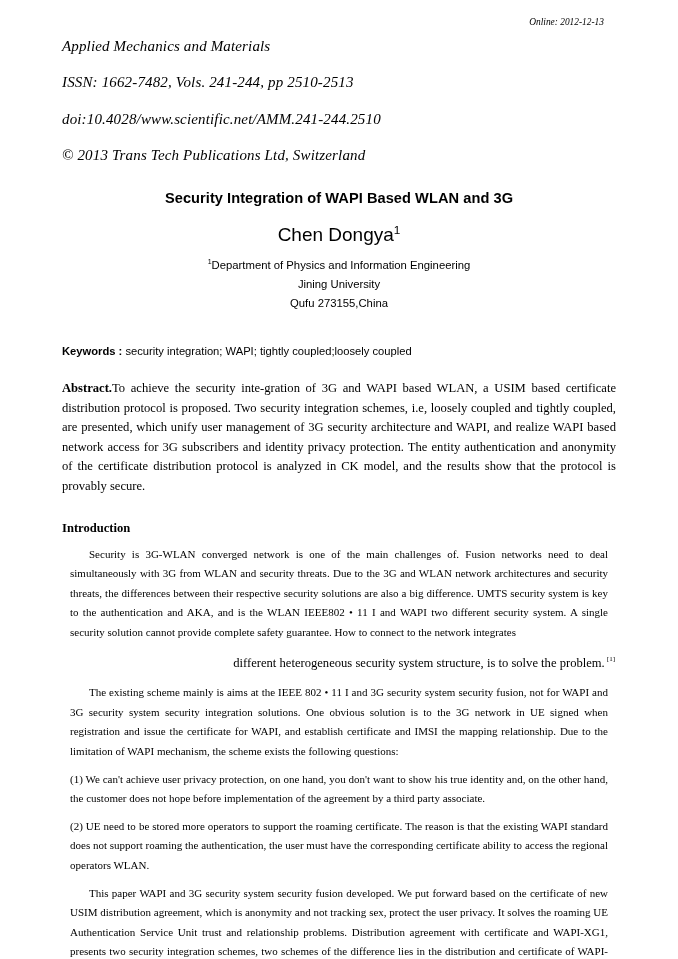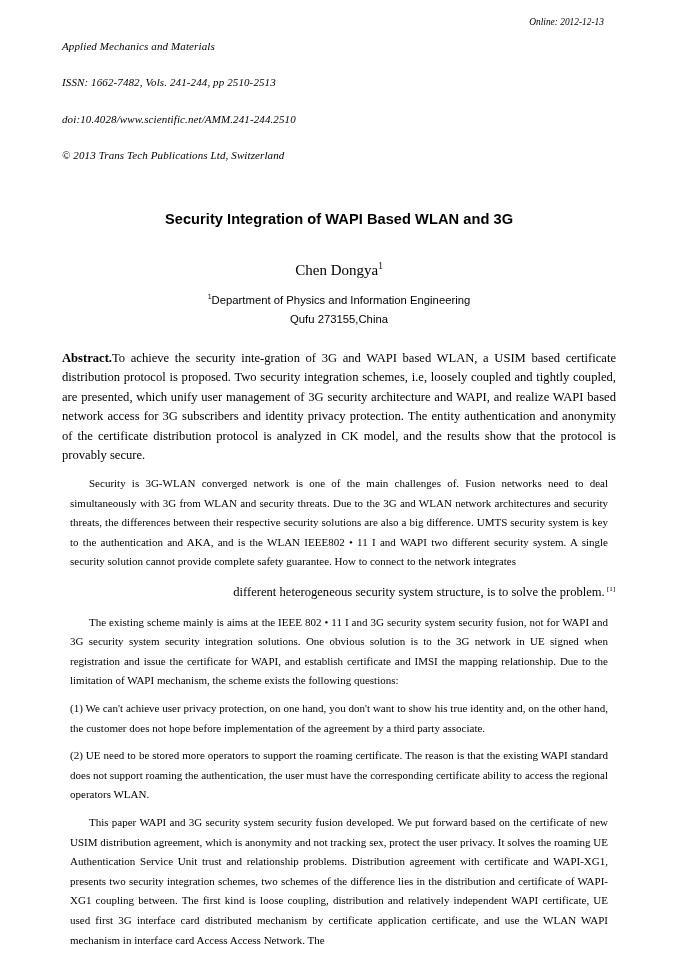--- a/index.html
+++ b/index.html
@@ -34,52 +34,52 @@
   }
 
   
   .masthead {
     position: relative;
     min-height: 56px;
   }
   .masthead-left {
     font-family: "Liberation Serif", "DejaVu Serif", serif;
     font-style: italic;
-    font-size: 11px;
+    font-size: 15px;
     line-height: 12.1px;
     white-space: pre;
     letter-spacing: 0.01em;
   }
   .masthead-left div { white-space: pre; }
   .masthead-right {
     position: absolute;
     right: 12px;
     top: 0;
     font-family: "Liberation Serif", "DejaVu Serif", serif;
     font-style: italic;
     font-size: 9.4px;
     line-height: 12.1px;
     white-space: pre;
   }
 
   
   .title {
-    margin-top: 25px;
+    margin-top: 4px;
     text-align: center;
     font-family: "Liberation Sans", "DejaVu Sans", sans-serif;
     font-weight: bold;
     font-size: 14.6px;
     line-height: 19px;
     letter-spacing: 0.004em;
   }
   .author {
-    margin-top: 32px;
+    margin-top: 18px;
     text-align: center;
-    font-family: Liberation Serif, serif;
-    font-size: 15px;
+    font-family: Liberation Sans, sans-serif;
+    font-size: 19px;
     line-height: 18px;
   }
   .affiliation {
     margin-top: 12px;
     text-align: center;
     font-family: "Liberation Sans", "DejaVu Sans", sans-serif;
     font-size: 11.3px;
     line-height: 18.6px;
   }
   .affiliation .email { display: block; margin-top: 5px; }
@@ -157,26 +157,29 @@
       </div>
       <div class="masthead-right">Online: 2012-12-13</div>
     </div>
 
     <div class="title">Security Integration of WAPI Based WLAN and 3G</div>
 
     <div class="author"><span>Chen Dongya</span><sup>1</sup></div>
 
     <div class="affiliation">
       <div><sup>1</sup><span>Department of Physics and Information Engineering</span></div>
+      <div>Jining University</div>
       <div>Qufu 273155,China</div>
     </div>
 
+    <div class="keywords"><span class="lbl">Keywords :</span> <span>security integration; WAPI; tightly coupled;loosely coupled</span></div>
 
     <div class="abstract"><span class="lbl">Abstract.</span><span>To achieve the security inte-gration of 3G and WAPI based WLAN, a USIM based certificate distribution protocol is proposed. Two security integration schemes, i.e, loosely coupled and tightly coupled, are presented, which unify user management of 3G security architecture and WAPI, and realize WAPI based network access for 3G subscribers and identity privacy protection. The entity authentication and anonymity of the certificate distribution protocol is analyzed in CK model, and the results show that the protocol is provably secure.</span></div>
 
+    <div class="section-head">Introduction</div>
 
     <p class="body indent">Security is 3G-WLAN converged network is one of the main challenges of. Fusion networks need to deal simultaneously with 3G from WLAN and security threats. Due to the 3G and WLAN network architectures and security threats, the differences between their respective security solutions are also a big difference. UMTS security system is key to the authentication and AKA, and is the WLAN IEEE802 • 11 I and WAPI two different security system. A single security solution cannot provide complete safety guarantee. How to connect to the network integrates</p>
     <div class="split-tail"><span>different heterogeneous security system structure, is to solve the problem.</span><sup class="cite">[1]</sup></div>
 
     <p class="body indent gap-above">The existing scheme mainly is aims at the IEEE 802 • 11 I and 3G security system security fusion, not for WAPI and 3G security system security integration solutions. One obvious solution is to the 3G network in UE signed when registration and issue the certificate for WAPI, and establish certificate and IMSI the mapping relationship. Due to the limitation of WAPI mechanism, the scheme exists the following questions:</p>
 
     <p class="body">(1) We can't achieve user privacy protection, on one hand, you don't want to show his true identity and, on the other hand, the customer does not hope before implementation of the agreement by a third party associate.</p>
     <p class="body">(2) UE need to be stored more operators to support the roaming certificate. The reason is that the existing WAPI standard does not support roaming the authentication, the user must have the corresponding certificate ability to access the regional operators WLAN.</p>
 
     <p class="body indent">This paper WAPI and 3G security system security fusion developed. We put forward based on the certificate of new USIM distribution agreement, which is anonymity and not tracking sex, protect the user privacy. It solves the roaming UE Authentication Service Unit trust and relationship problems. Distribution agreement with certificate and WAPI-XG1, presents two security integration schemes, two schemes of the difference lies in the distribution and certificate of WAPI-XG1 coupling between. The first kind is loose coupling, distribution and relatively independent WAPI certificate, UE used first 3G interface card distributed mechanism by certificate application certificate, and use the WLAN WAPI mechanism in interface card Access Access Network. The</p>

